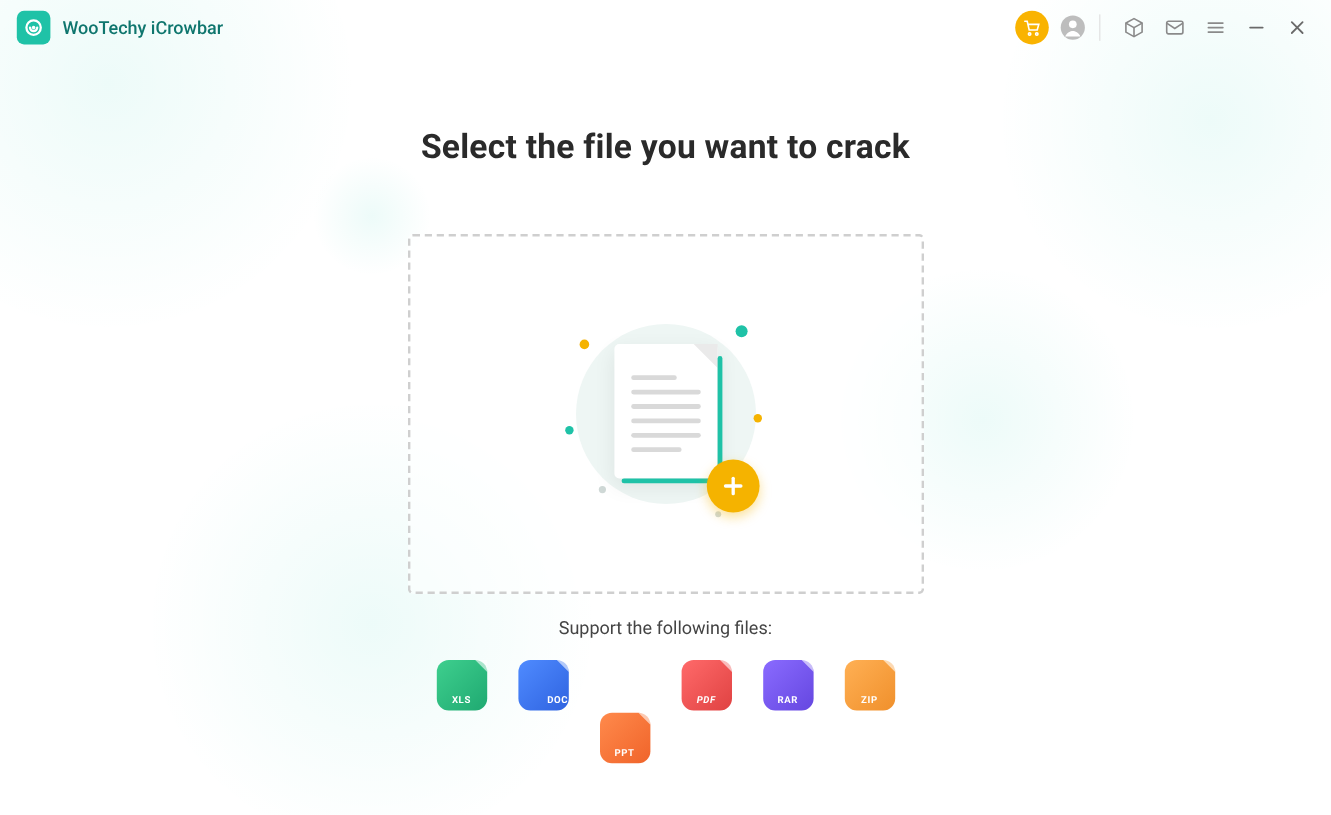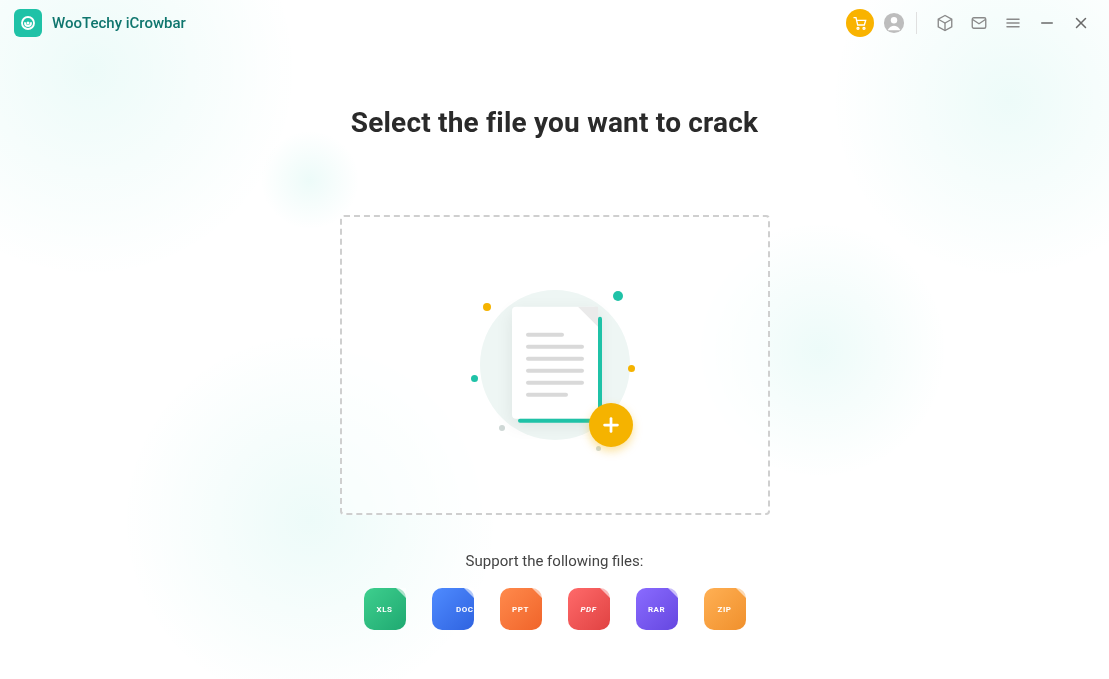--- a/index.html
+++ b/index.html
@@ -45,21 +45,21 @@
   .title-sep { width: 1px; height: 22px; background: #e0e0e0; margin: 0 8px; }
 
   
   .main {
     position: relative; z-index: 5;
     display: flex; flex-direction: column; align-items: center;
     padding-top: 60px;
   }
   .headline {
     font-size: 28px; font-weight: 700; color: #2a2a2a; letter-spacing: .2px;
-    margin-bottom: 76px;
+    margin-bottom: 56px;
   }
 
   .dropzone {
     width: 430px; height: 300px;
     border: 2px dashed #cfcfcf;
     border-radius: 4px;
     display: flex; align-items: center; justify-content: center;
     cursor: pointer;
     position: relative;
     background: rgba(255,255,255,0.5);
@@ -83,33 +83,33 @@
   }
   .dz-plus svg { stroke:#fff; }
   .dot{position:absolute;border-radius:50%;}
   .dot.d1{width:8px;height:8px;background:#f5b300;left:18px;top:28px;}
   .dot.d2{width:10px;height:10px;background:#1fc2a7;right:22px;top:16px;}
   .dot.d3{width:7px;height:7px;background:#f5b300;right:10px;top:90px;}
   .dot.d4{width:7px;height:7px;background:#1fc2a7;left:6px;top:100px;}
   .dot.d5{width:6px;height:6px;background:#cfd8d6;left:34px;bottom:24px;}
   .dot.d6{width:5px;height:5px;background:#cfd8d6;right:44px;bottom:4px;}
 
-  .support-label{ margin-top:37px; font-size:15px; color:#444;}
+  .support-label{ margin-top:19px; font-size:15px; color:#444;}
   .ft-row{ margin-top:18px; display:flex; gap:26px;}
   .ft {
     width:42px;height:42px;border-radius:10px;
     display:flex;flex-direction:column;align-items:center;justify-content:flex-end;
-    padding-bottom:16px;
+    padding-bottom:4px;
     color:#fff; font-size:8px; font-weight:700; letter-spacing:.5px;
     position:relative;
   }
   .ft .corner{position:absolute;right:0;top:0;width:0;height:0;border-top:10px solid rgba(255,255,255,.6);border-left:10px solid transparent;}
   .ft.xls{background:linear-gradient(135deg,#3ecf8e,#1fa971);} 
   .ft.doc{background:linear-gradient(135deg,#4f8bff,#2f63e0);align-items:flex-end;} 
-  .ft.ppt{background:linear-gradient(135deg,#ff8a4c,#f0642a);} 
+  .ft.ppt{background:linear-gradient(135deg,#ff8a4c,#f0642a);margin-top:44px;} 
   .ft.pdf{background:linear-gradient(135deg,#ff6a6a,#e04242);font-style:italic;} 
   .ft.rar{background:linear-gradient(135deg,#8a6bff,#6547e0);} 
   .ft.zip{background:linear-gradient(135deg,#ffb054,#f0902c);} 
 </style>
 </head>
 <body>
 
 <div class="bg-blob b1"></div>
 <div class="bg-blob b2"></div>
 <div class="bg-blob b3"></div>

